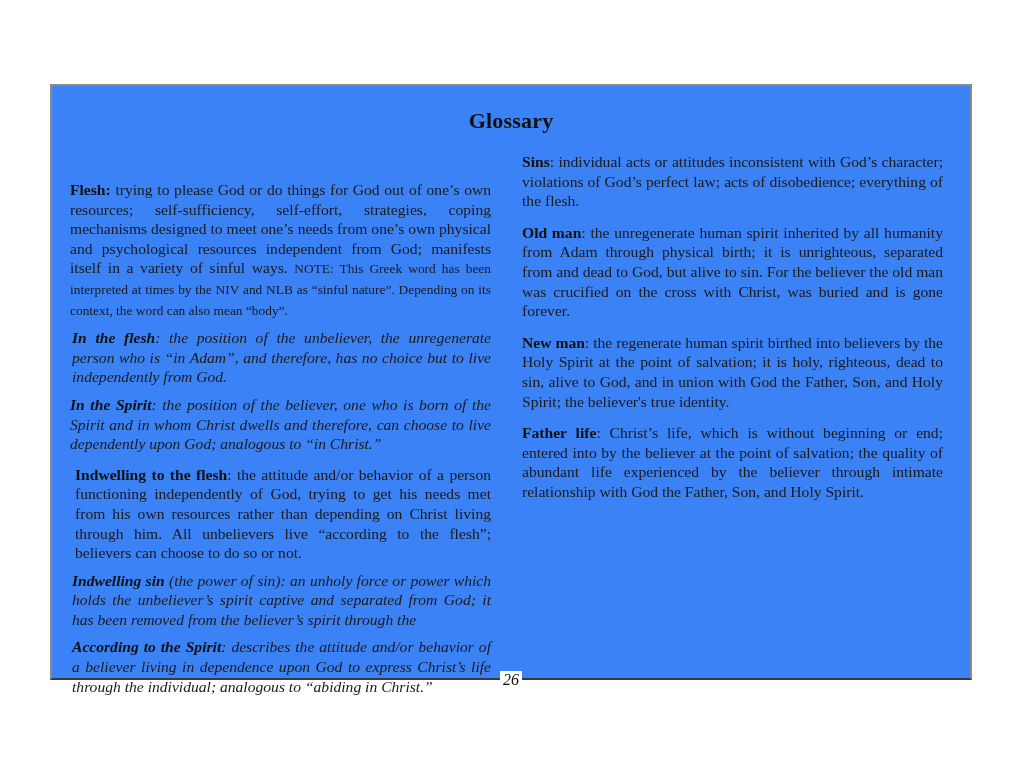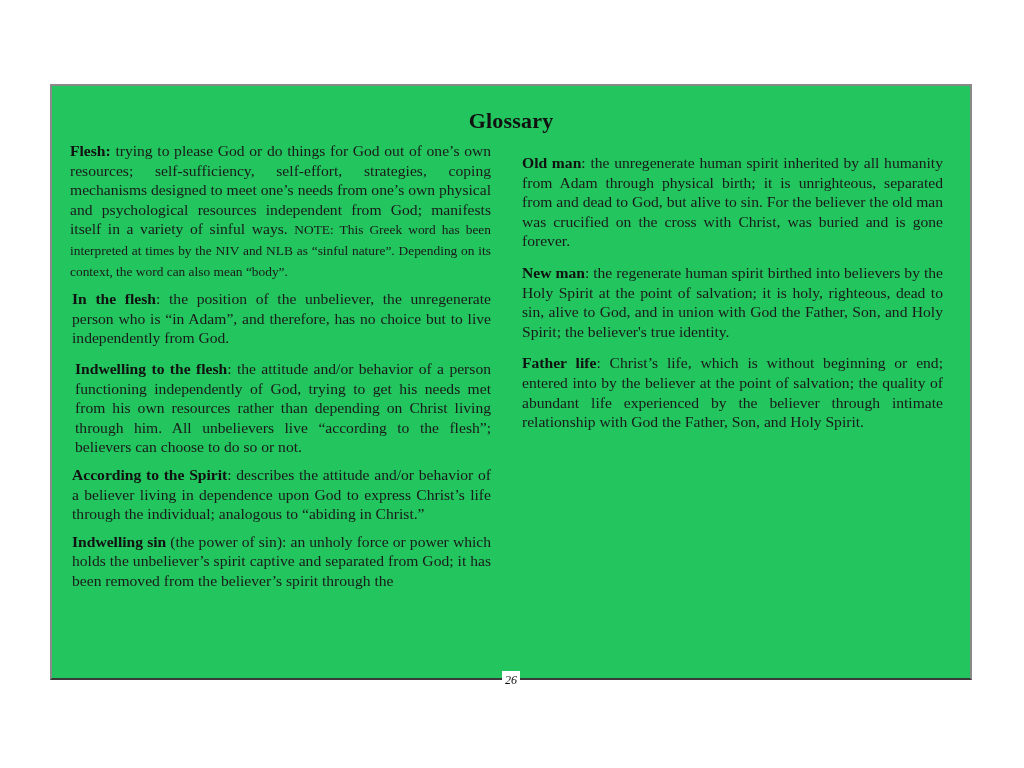--- a/index.html
+++ b/index.html
@@ -17,21 +17,21 @@
     }
     .page-frame {
       position: absolute;
       left: 50px;
       top: 84px;
       width: 918px;
       height: 592px;
       border: 2px solid #8a8a8a;
       border-bottom: 2px solid #3a3a3a;
       box-sizing: content-box;
-      background: #22c55e;
+      background: #3b82f6;
     }
     .glossary-title {
       position: absolute;
       left: 0;
       right: 0;
       top: 22px;
       text-align: center;
       font-weight: bold;
       font-size: 22px;
       letter-spacing: 0.2px;
@@ -41,53 +41,54 @@
       position: absolute;
       top: 55px;
       width: 421px;
       font-size: 15.6px;
       line-height: 19.6px;
       text-align: justify;
       color: #1a1a1a;
     }
     .column.left {
       left: 18px;
+      margin-top: 39px;
     }
     .column.right {
       left: 470px;
     }
     .entry {
       margin: 0;
       padding: 0;
     }
     .entry .term {
       font-weight: bold;
       color: #111;
     }
     .entry .note {
       font-size: 13.4px;
       line-height: 19.6px;
     }
     .entry .note .note-label {
       font-variant: small-caps;
     }
-    .gap-sm { margin-top: 8px; }
+    .gap-sm { margin-top: 8px; font-style: italic; }
     .gap-md { margin-top: 11px; }
     .gap-lg { margin-top: 12px; }
     .indent-small { padding-left: 2px; }
     .indent-more { padding-left: 5px; }
     .page-number {
       position: absolute;
       left: 50%;
       bottom: -11px;
       transform: translateX(-50%);
       background: #ffffff;
       padding: 0 3px;
       font-style: italic;
-      font-size: 12px;
+      font-size: 16px;
       line-height: 18px;
       color: #111;
     }
   </style>
 </head>
 <body>
 
 <div class="page-frame">
 
   <div class="glossary-title">Glossary</div>
@@ -95,38 +96,44 @@
   <div class="column left">
 
     <p class="entry">
       <span class="term">Flesh:</span><span> trying to please God or do things for God out of one’s own resources; self-sufficiency, self-effort, strategies, coping mechanisms designed to meet one’s needs from one’s own physical and psychological resources independent from God; manifests itself in a variety of sinful ways. </span><span class="note"><span class="note-label">NOTE:</span><span> This Greek word has been interpreted at times by the NIV and NLB as “sinful nature”. Depending on its context, the word can also mean “body”.</span></span>
     </p>
 
     <p class="entry gap-sm indent-small">
       <span class="term">In the flesh</span><span>: the position of the unbeliever, the unregenerate person who is “in Adam”, and therefore, has no choice but to live independently from God.</span>
     </p>
 
+    <p class="entry gap-sm">
+      <span class="term">In the Spirit</span><span>:  the position of the believer, one who is born of the Spirit and in whom Christ dwells and therefore, can choose to live dependently upon God; analogous to “in Christ.”</span>
+    </p>
 
     <p class="entry gap-md indent-more">
       <span class="term">Indwelling to the flesh</span><span>:  the attitude and/or behavior of a person functioning independently of God, trying to get his needs met from his own resources rather than depending on Christ living through him.  All unbelievers live “according to the flesh”; believers can choose to do so or not.</span>
     </p>
 
     <p class="entry gap-sm indent-small">
-      <span class="term">According to the Spirit</span><span>:  describes the attitude and/or behavior of a believer living in dependence upon God to express Christ’s life through the individual; analogous to “abiding in Christ.”</span>
+      <span class="term">Indwelling sin</span><span> (the power of sin):  an unholy force or power which holds the unbeliever’s spirit captive and separated from God; it has been removed from the believer’s spirit through the</span>
     </p>
 
     <p class="entry gap-sm indent-small">
-      <span class="term">Indwelling sin</span><span> (the power of sin):  an unholy force or power which holds the unbeliever’s spirit captive and separated from God; it has been removed from the believer’s spirit through the</span>
+      <span class="term">According to the Spirit</span><span>:  describes the attitude and/or behavior of a believer living in dependence upon God to express Christ’s life through the individual; analogous to “abiding in Christ.”</span>
     </p>
 
   </div>
 
   <div class="column right">
 
 
+    <p class="entry gap-md">
+      <span class="term">Sins</span><span>:  individual acts or attitudes inconsistent with God’s character; violations of God’s perfect law; acts of disobedience; everything of the flesh.</span>
+    </p>
 
     <p class="entry gap-lg">
       <span class="term">Old man</span><span>:  the unregenerate human spirit inherited by all humanity from Adam through physical birth; it is unrighteous, separated from and dead to God, but alive to sin.  For the believer the old man was crucified on the cross with Christ, was buried and is gone forever.</span>
     </p>
 
     <p class="entry gap-lg">
       <span class="term">New man</span><span>:  the regenerate human spirit birthed into believers by the Holy Spirit at the point of salvation; it is holy, righteous, dead to sin, alive to God, and in union with God the Father, Son, and Holy Spirit; the believer's true identity.</span>
     </p>
 
 

